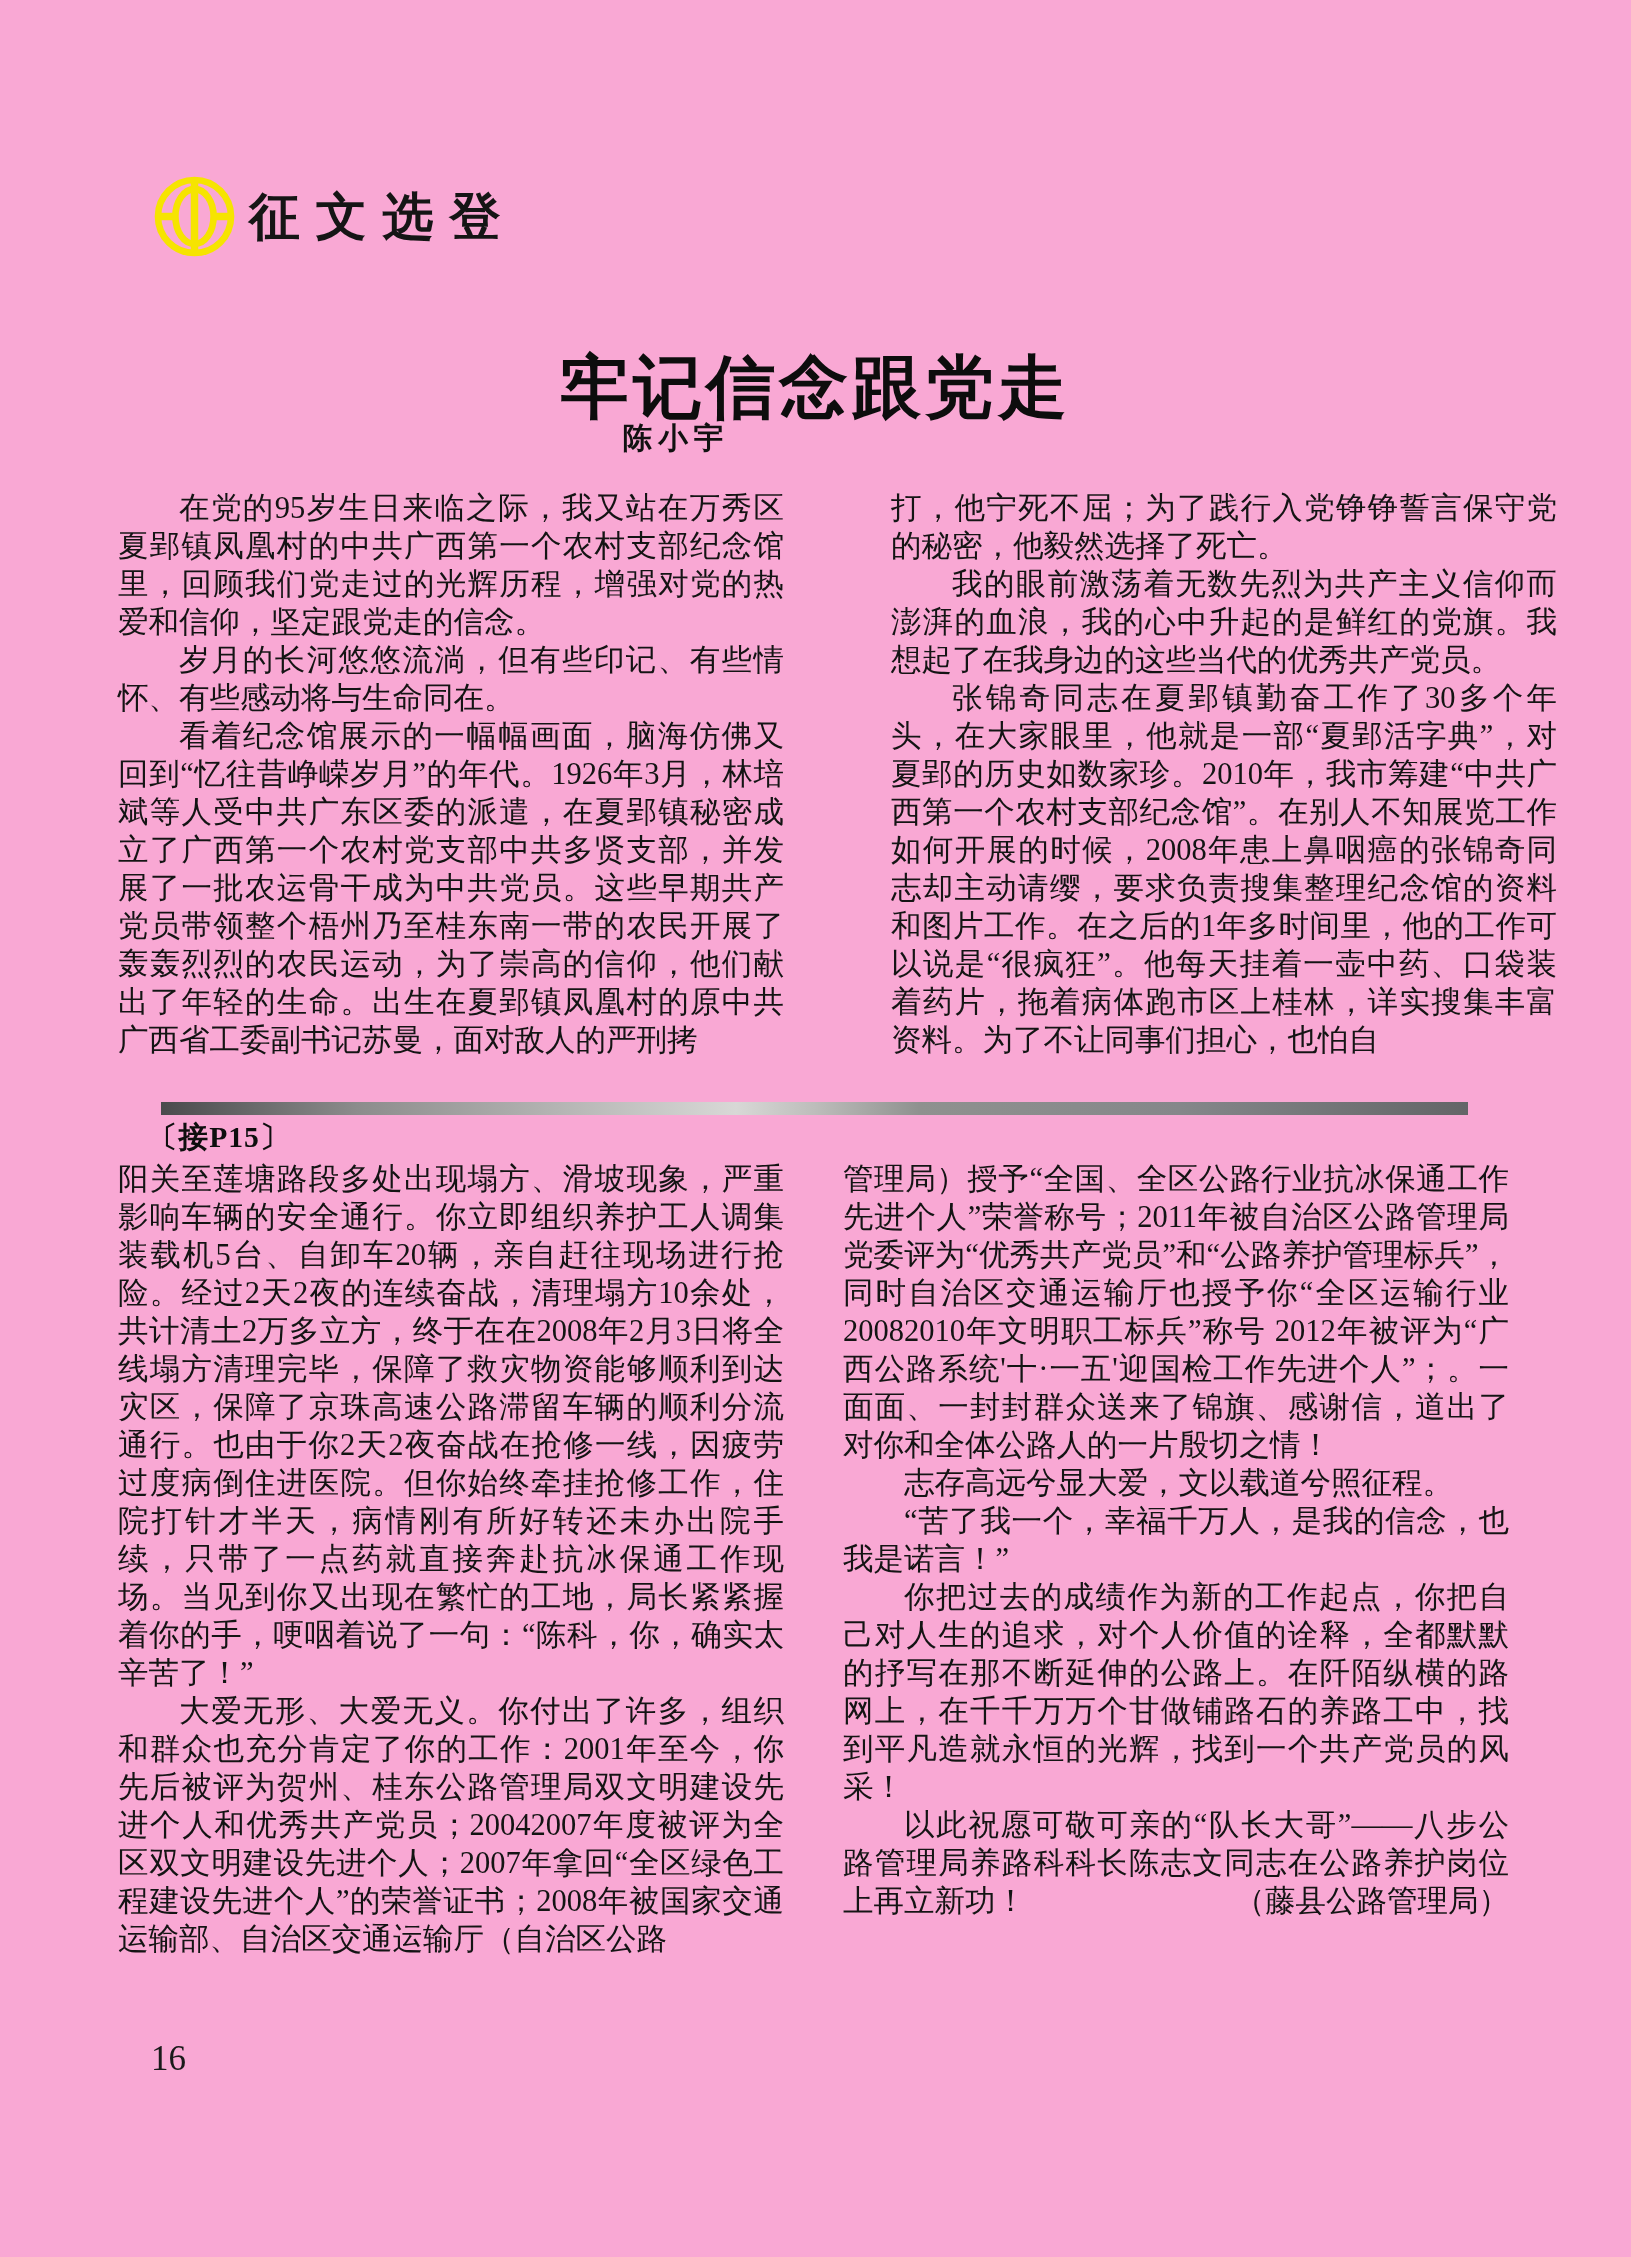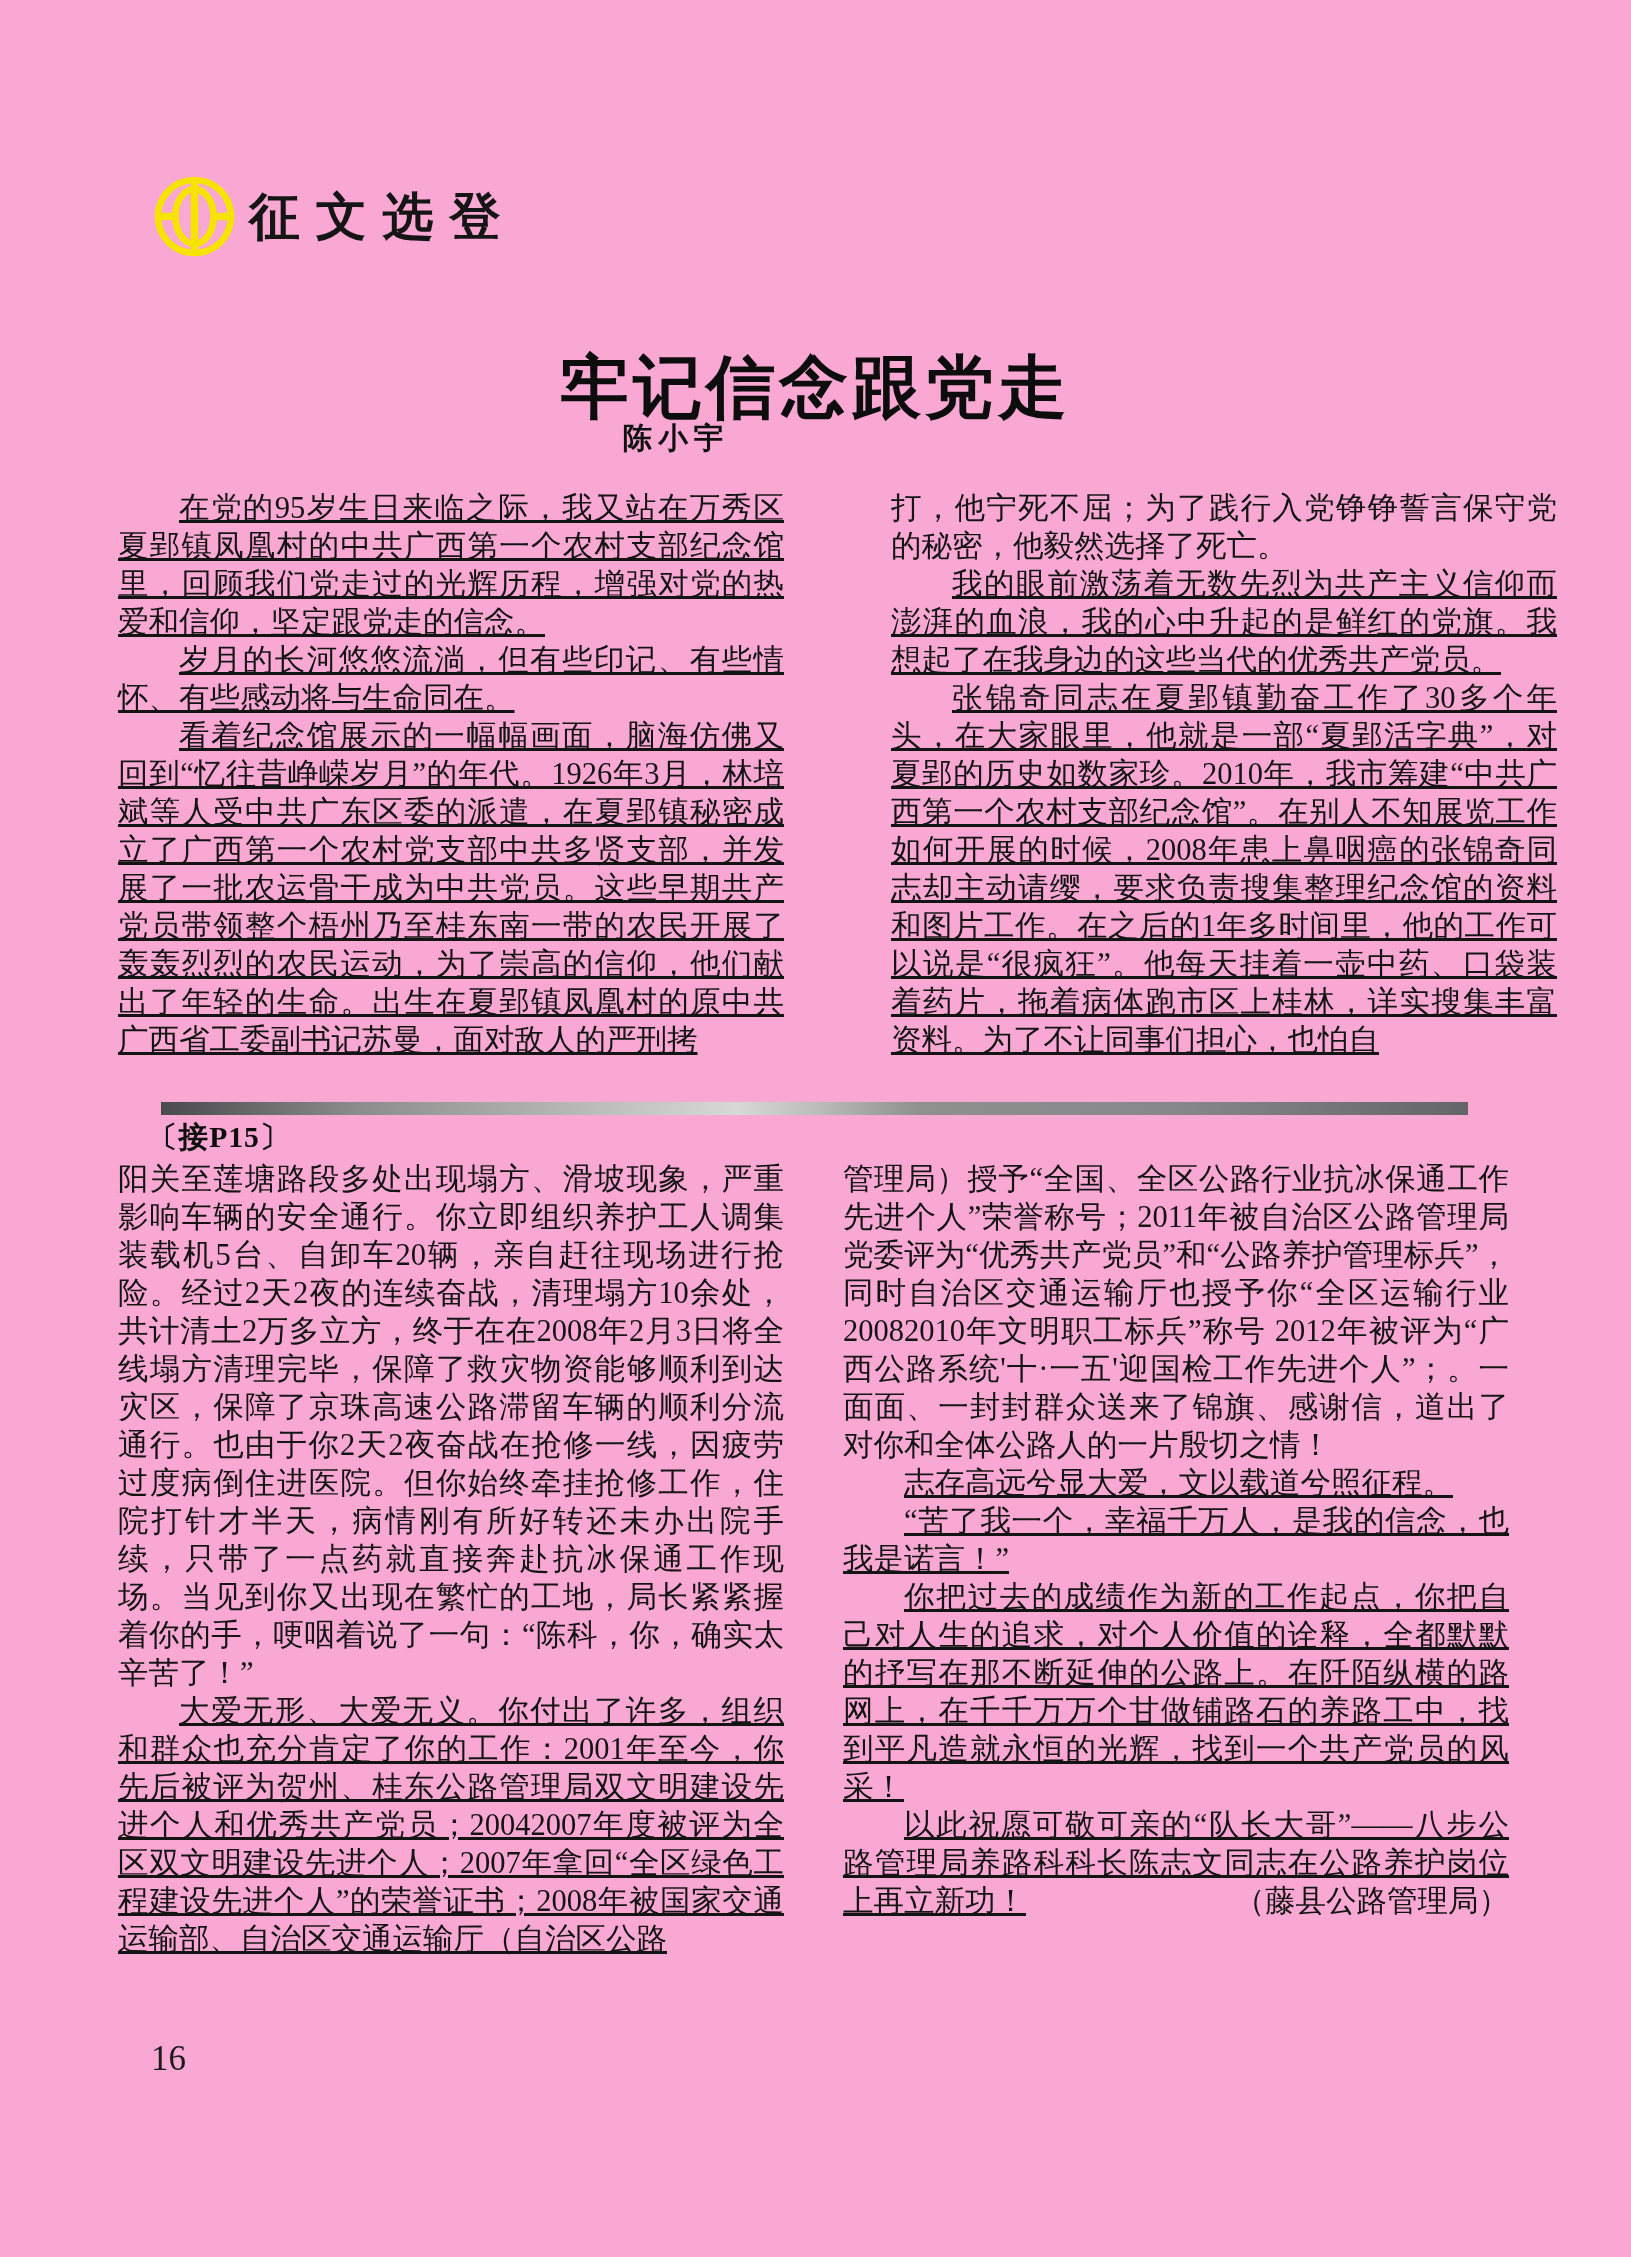--- a/index.html
+++ b/index.html
@@ -60,21 +60,21 @@
     line-height: 38px;
     text-align: justify;
     color: #141414;
   }
   .col-s1-left  { left: 118px; top: 489px; }
   .col-s1-right { left: 843px; top: 489px; margin-left: 48px; }
   .col-s2-left  { left: 118px; top: 1160px; }
   .col-s2-right { left: 843px; top: 1160px; }
 
   .para { margin: 0; padding: 0; }
-  .para.indent { text-indent: 2em; text-decoration: underline; }
+  .para.indent { text-indent: 2em; }
   .attribution { float: right; }
 
   
   .divider-bar {
     position: absolute;
     left: 161px; top: 1102px;
     width: 1307px; height: 12.8px;
     background: linear-gradient(90deg,
       #4a4a4c 0%, #8c8c8c 15%, #d8d8d6 44%,
       #bdbdbb 50%, #8f918f 58%, #85878a 78%, #636567 100%);

